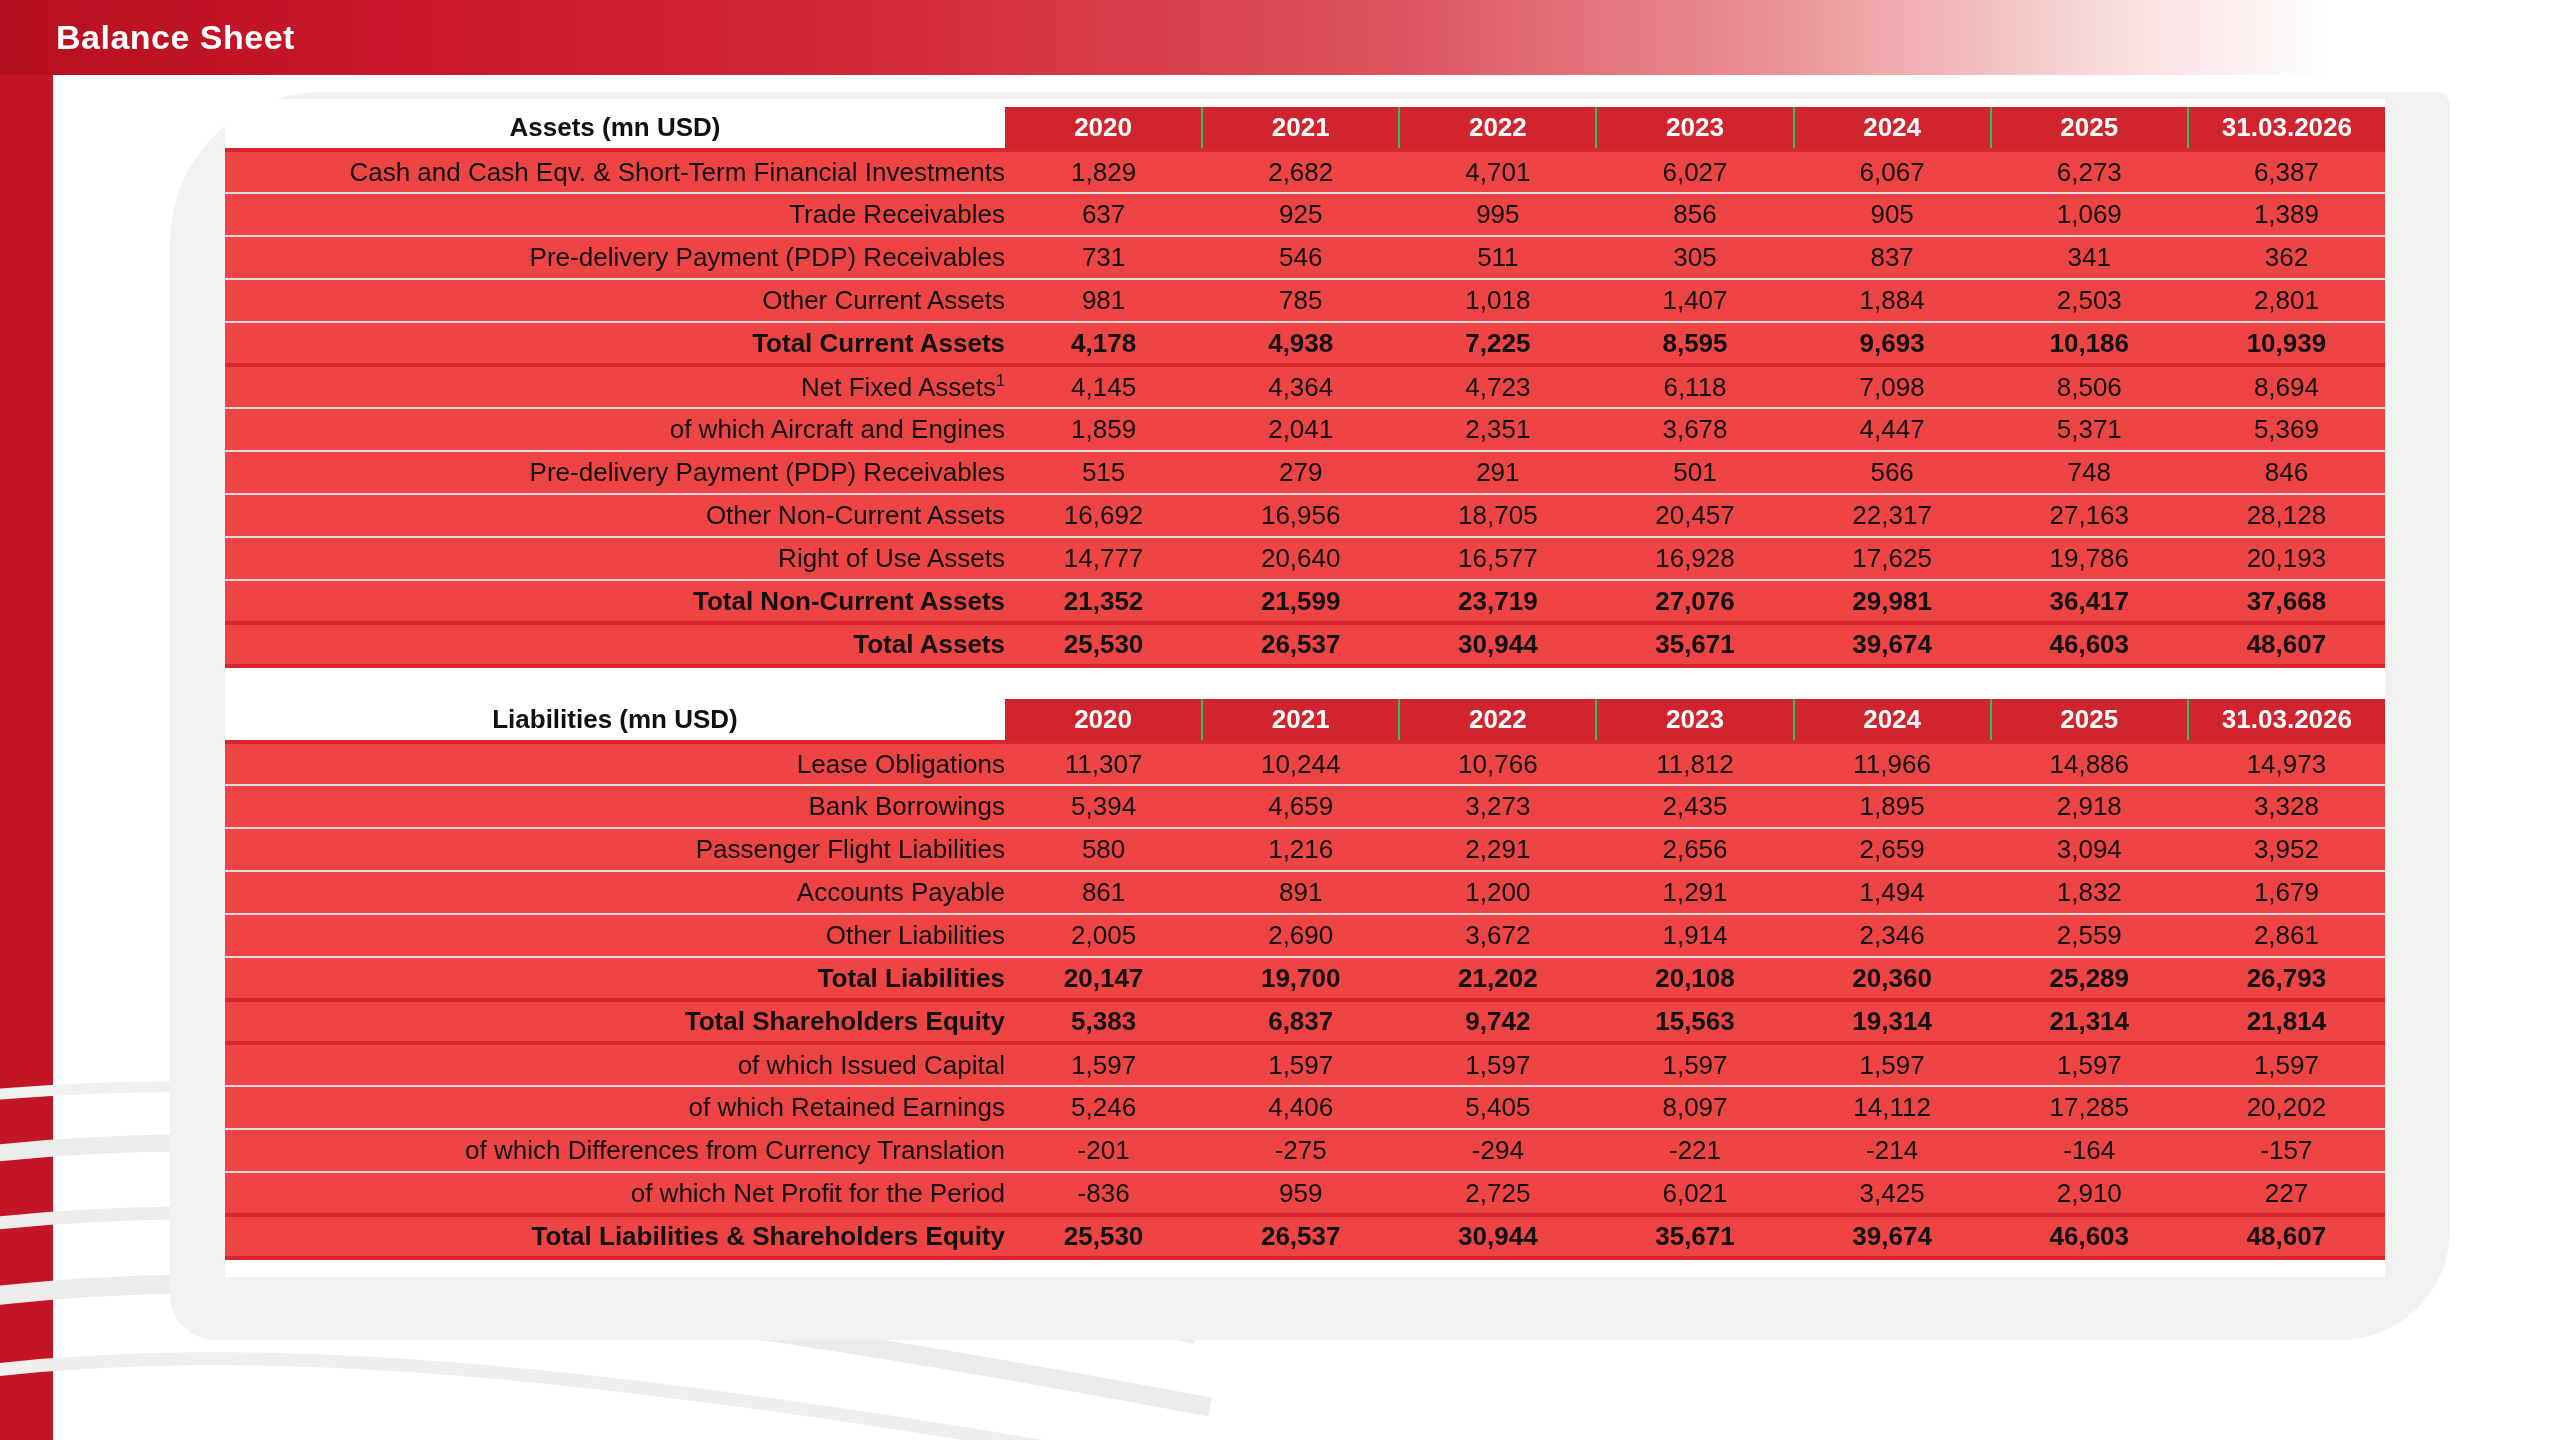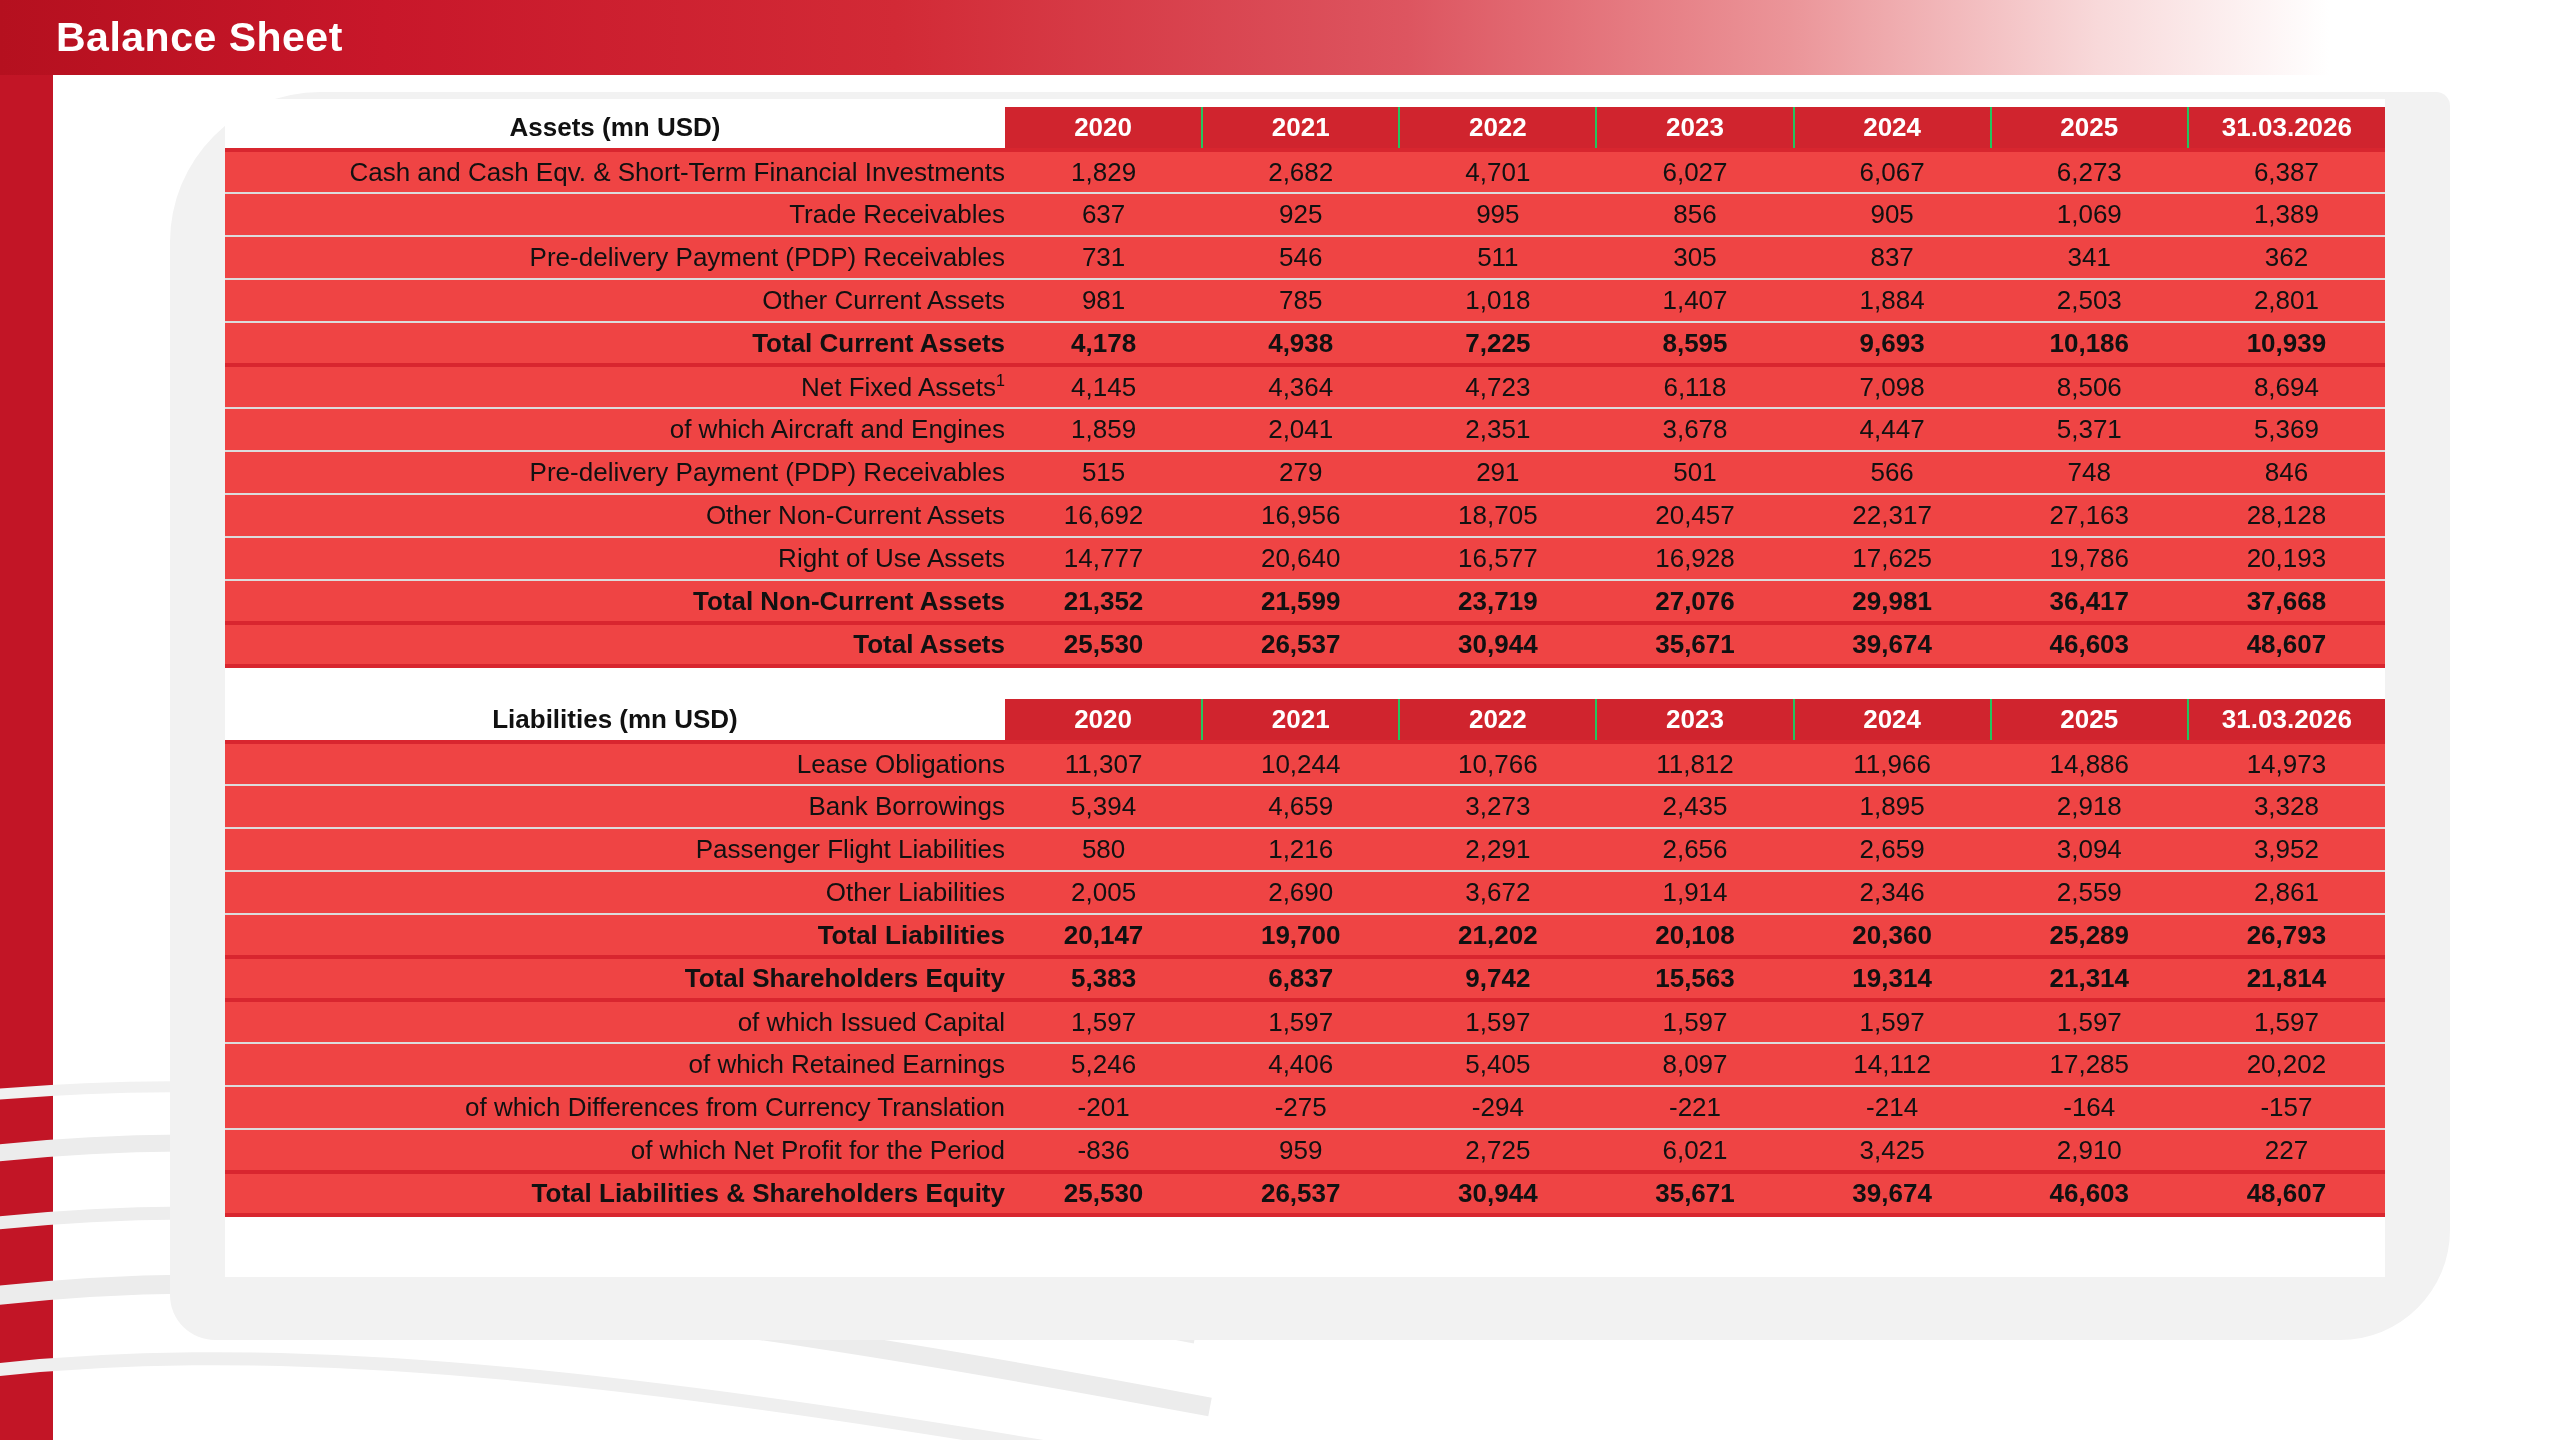--- a/index.html
+++ b/index.html
@@ -16,21 +16,21 @@
     font-family:"Liberation Sans","DejaVu Sans",sans-serif;color:var(--ink);}
   .slide{position:relative;width:2560px;height:1440px;background:#ffffff;overflow:hidden;}
 
   
   .left-bar{position:absolute;left:0;top:0;width:53px;height:1440px;background:var(--banner-red);z-index:1;}
 
   
   .banner{position:absolute;left:0;top:0;width:2560px;height:75px;z-index:2;
     background:linear-gradient(to right,#B5101F 0%,#C8172A 15%,#D22A36 35%,#DD5560 55%,#EB9599 70%,#F8D9DA 82%,#FFFFFF 91%);}
   .banner h1{position:absolute;left:56px;top:0;height:75px;line-height:75px;
-    font-size:41px;font-weight:bold;color:#ffffff;letter-spacing:0.5px;}
+    font-size:34px;font-weight:bold;color:#ffffff;letter-spacing:0.5px;}
   .swoosh-svg{position:absolute;left:0;top:1055px;z-index:1;}
 
   
   .card{position:absolute;left:170px;top:92px;width:2280px;height:1248px;
     background:var(--card);border-radius:150px 14px 110px 45px;z-index:2;}
 
   
   .surface{position:absolute;left:225px;top:99px;width:2160px;height:1178px;background:#ffffff;z-index:3;}
 
   table.fin{position:absolute;left:225px;border-collapse:collapse;table-layout:fixed;
@@ -271,20 +271,30 @@
           <td class="lbl">Passenger Flight Liabilities</td>
           <td class="num">580</td>
           <td class="num">1,216</td>
           <td class="num">2,291</td>
           <td class="num">2,656</td>
           <td class="num">2,659</td>
           <td class="num">3,094</td>
           <td class="num">3,952</td>
         </tr>
         <tr class="rule-gray">
+          <td class="lbl">Accounts Payable</td>
+          <td class="num">861</td>
+          <td class="num">891</td>
+          <td class="num">1,200</td>
+          <td class="num">1,291</td>
+          <td class="num">1,494</td>
+          <td class="num">1,832</td>
+          <td class="num">1,679</td>
+        </tr>
+        <tr class="rule-gray">
           <td class="lbl">Other Liabilities</td>
           <td class="num">2,005</td>
           <td class="num">2,690</td>
           <td class="num">3,672</td>
           <td class="num">1,914</td>
           <td class="num">2,346</td>
           <td class="num">2,559</td>
           <td class="num">2,861</td>
         </tr>
         <tr class="bold rule-red">

